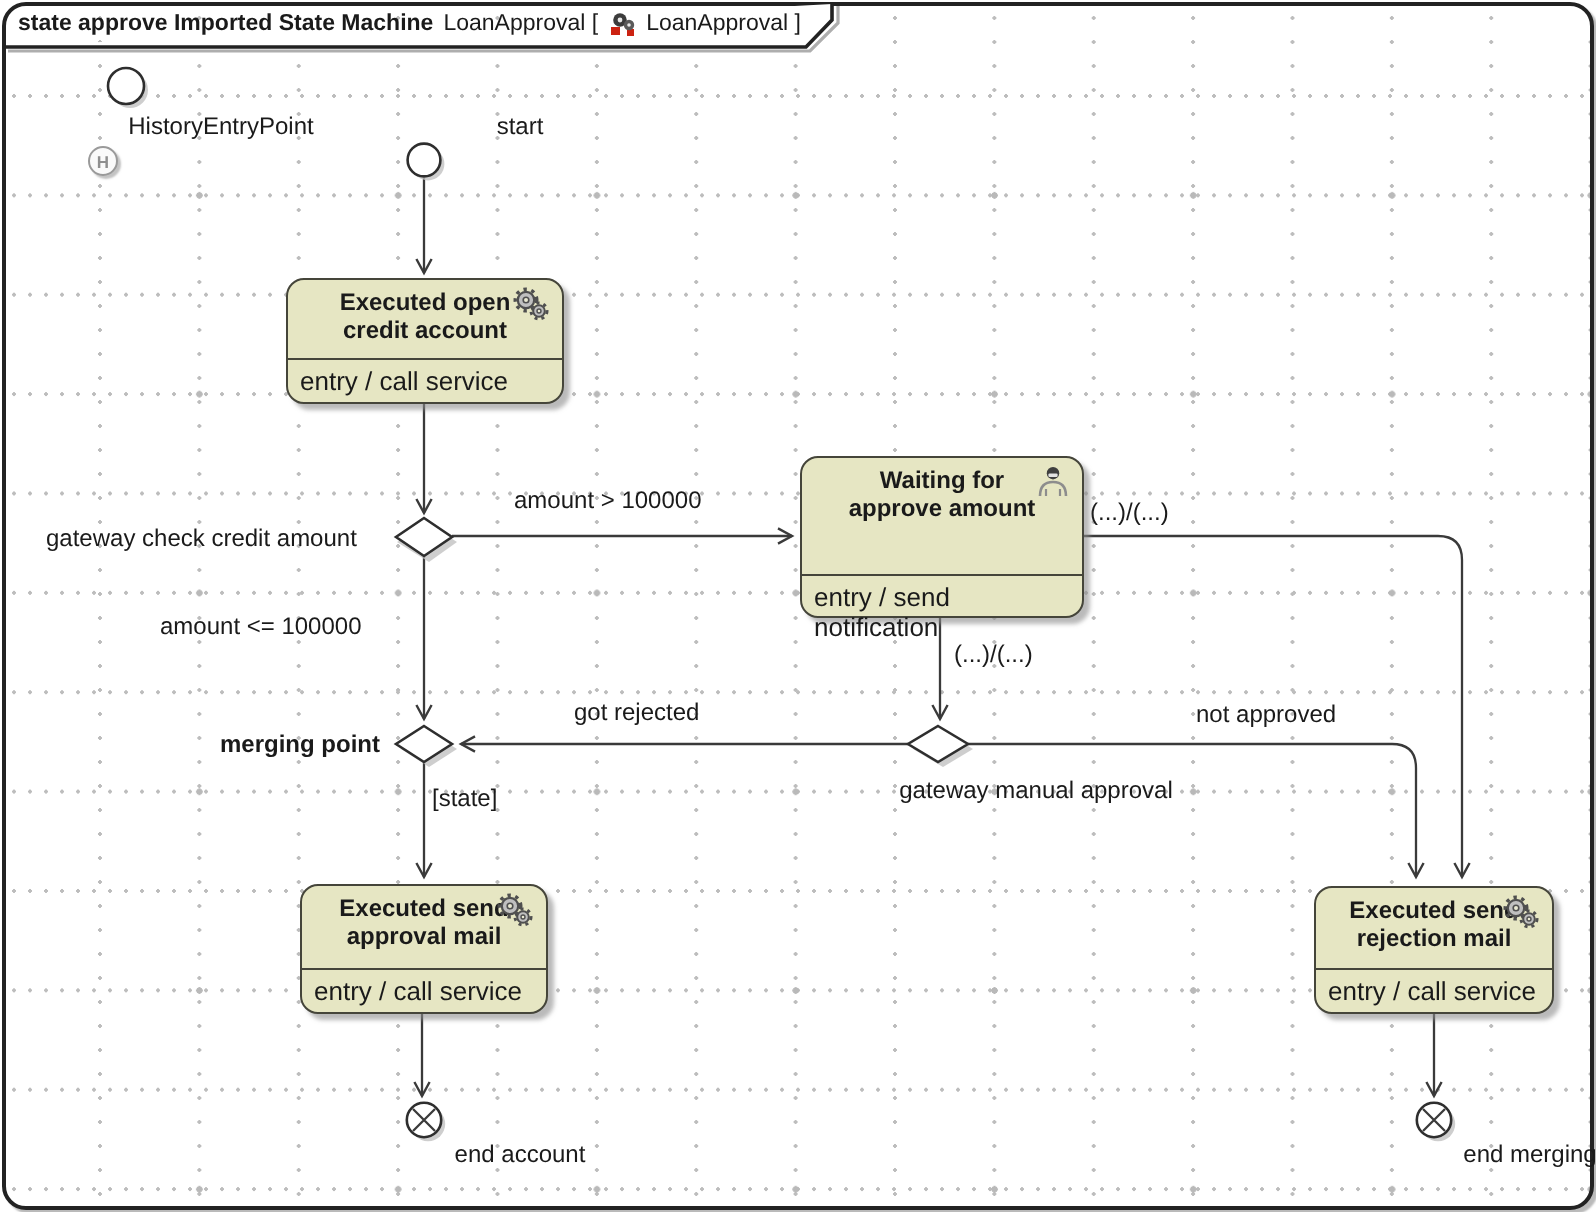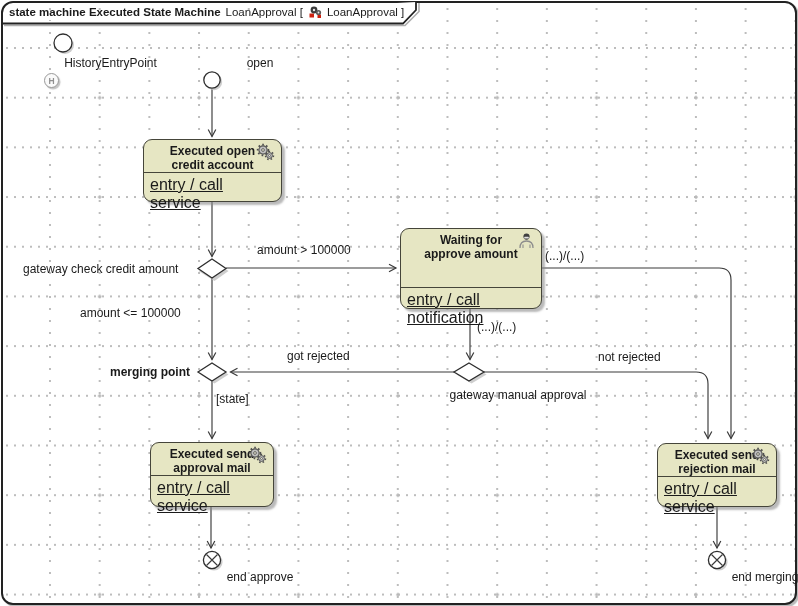--- a/index.html
+++ b/index.html
@@ -24,21 +24,21 @@
   .lbl{position:absolute;font-size:12px;line-height:14px;white-space:nowrap;z-index:4;}
   .ctr{text-align:center;margin-left:48px;}
   .rgt{text-align:right;}
   
   .state{position:absolute;background:#e6e6c3;border:1.5px solid #45453a;border-radius:9px;
          box-shadow:3px 3px 2px rgba(140,140,140,.6);display:flex;flex-direction:column;z-index:5;}
   .state-title{position:relative;flex:1 1 auto;display:flex;justify-content:center;
                font-weight:bold;font-size:12px;line-height:14px;text-align:center;padding-top:4px;}
   .state-title .ttext{max-width:100px;}
   .state-icon{position:absolute;top:3px;right:4px;}
-  .state-body{border-top:1.3px solid #45453a;font-size:16px;padding:3px 4px 3px 6px;text-decoration:underline;}
+  .state-body{border-top:1.3px solid #45453a;font-size:13px;padding:3px 4px 3px 6px;}
   
   #hBadge{position:absolute;left:44px;top:73px;width:13px;height:13px;border:1.6px solid #9a9a9a;
           border-radius:50%;background:#fafafa;color:#8f8f8f;font-size:8.5px;font-weight:bold;
           display:flex;align-items:center;justify-content:center;
           box-shadow:1.5px 1.5px 1px rgba(170,170,170,.7);z-index:4;}
   svg.layer{position:absolute;left:0;top:0;z-index:3;}
   svg .ln{fill:none;stroke:#3a3a3a;stroke-width:1.15;}
   svg .nodeFill{fill:#fff;stroke:#2e2e2e;stroke-width:1.3;}
   svg .shadow{fill:#c2c2c2;stroke:none;opacity:.8;}
 </style>
@@ -91,48 +91,48 @@
       <path class="ln" d="M206.5,554.5 L217.5,565.5 M217.5,554.5 L206.5,565.5" stroke-width="1.4"></path>
     </g>
     <g>
       <circle class="shadow" cx="719" cy="562" r="8.6"></circle>
       <circle class="nodeFill" cx="717" cy="560" r="8.6"></circle>
       <path class="ln" d="M711.5,554.5 L722.5,565.5 M722.5,554.5 L711.5,565.5" stroke-width="1.4"></path>
     </g>
   </svg>
 
   <div id="tabText">
-    <span class="b">state machine Executed State Machine</span>
+    <span class="b">state approve Imported State Machine</span>
     <span>LoanApproval [</span>
     <svg width="14" height="14" viewBox="0 0 14 14">
       <rect x="1.5" y="8.5" width="4.5" height="4" fill="#cc2211"></rect>
       <rect x="9.5" y="9.5" width="3.5" height="3.5" fill="#cc2211"></rect>
       <circle cx="6" cy="5" r="3.4" fill="#3c3c3c"></circle>
       <circle cx="6" cy="5" r="1.2" fill="#e8e8e8"></circle>
       <circle cx="10.5" cy="7.5" r="2.6" fill="#5a5a5a"></circle>
       <circle cx="10.5" cy="7.5" r="0.9" fill="#e8e8e8"></circle>
     </svg>
     <span>LoanApproval ]</span>
   </div>
 
   <div class="lbl ctr" style="left:10px;top:56px;width:105px;">HistoryEntryPoint</div>
   <div id="hBadge">H</div>
-  <div class="lbl ctr" style="left:194px;top:56px;width:36px;">open</div>
+  <div class="lbl ctr" style="left:194px;top:56px;width:36px;">start</div>
   <div class="lbl" style="left:23px;top:262px;">gateway check credit amount</div>
   <div class="lbl ctr" style="left:385px;top:388px;width:170px;">gateway manual approval</div>
   <div class="lbl rgt" style="left:105px;top:365px;width:85px;font-weight:bold;">merging point</div>
-  <div class="lbl ctr" style="left:162px;top:570px;width:100px;">end approve</div>
+  <div class="lbl ctr" style="left:162px;top:570px;width:100px;">end account</div>
   <div class="lbl ctr" style="left:667px;top:570px;width:100px;">end merging</div>
 
   <div class="lbl" style="left:257px;top:243px;">amount &gt; 100000</div>
   <div class="lbl" style="left:80px;top:306px;">amount &lt;= 100000</div>
   <div class="lbl" style="left:545px;top:249px;">(...)/(...)</div>
   <div class="lbl" style="left:477px;top:320px;">(...)/(...)</div>
   <div class="lbl" style="left:287px;top:349px;">got rejected</div>
-  <div class="lbl" style="left:598px;top:350px;">not rejected</div>
+  <div class="lbl" style="left:598px;top:350px;">not approved</div>
   <div class="lbl" style="left:216px;top:392px;">[state]</div>
 
   <div class="state" style="left:143px;top:139px;width:137px;height:61px;">
     <div class="state-title">
       <span class="ttext">Executed open credit account</span>
       <svg class="state-icon" width="23" height="19" viewBox="0 0 23 19">
         <circle cx="9" cy="7" r="5.4" fill="none" stroke="#4f4f4f" stroke-width="1.7" stroke-dasharray="1.7 2.3"></circle>
         <circle cx="9" cy="7" r="4.1" fill="#bfbfbf" stroke="#4f4f4f" stroke-width="1.1"></circle>
         <circle cx="9" cy="7" r="1.4" fill="#e9e9d2" stroke="#4f4f4f" stroke-width="0.8"></circle>
         <circle cx="15.5" cy="12.5" r="4" fill="none" stroke="#4f4f4f" stroke-width="1.5" stroke-dasharray="1.5 2"></circle>
@@ -147,21 +147,21 @@
     <div class="state-title">
       <span class="ttext" style="max-width:104px;">Waiting for approve amount</span>
       <svg class="state-icon" width="21" height="19" viewBox="0 0 21 19">
         <path d="M4,16 C4,10.5 7,9 10.5,9 C14,9 17,10.5 17,16" fill="none" stroke="#8d8d8d" stroke-width="1.3"></path>
         <line x1="7" y1="12.5" x2="7" y2="16" stroke="#8d8d8d" stroke-width="1.1"></line>
         <line x1="14" y1="12.5" x2="14" y2="16" stroke="#8d8d8d" stroke-width="1.1"></line>
         <circle cx="10.5" cy="4.6" r="3.1" fill="#3f3f3f"></circle>
         <rect x="8.2" y="4.7" width="4.6" height="1.8" rx="0.6" fill="#e2e2e2"></rect>
       </svg>
     </div>
-    <div class="state-body">entry / call notification</div>
+    <div class="state-body">entry / send notification</div>
   </div>
 
   <div class="state" style="left:150px;top:442px;width:122px;height:63px;">
     <div class="state-title">
       <span class="ttext" style="max-width:96px;">Executed send approval mail</span>
       <svg class="state-icon" width="23" height="19" viewBox="0 0 23 19">
         <circle cx="9" cy="7" r="5.4" fill="none" stroke="#4f4f4f" stroke-width="1.7" stroke-dasharray="1.7 2.3"></circle>
         <circle cx="9" cy="7" r="4.1" fill="#bfbfbf" stroke="#4f4f4f" stroke-width="1.1"></circle>
         <circle cx="9" cy="7" r="1.4" fill="#e9e9d2" stroke="#4f4f4f" stroke-width="0.8"></circle>
         <circle cx="15.5" cy="12.5" r="4" fill="none" stroke="#4f4f4f" stroke-width="1.5" stroke-dasharray="1.5 2"></circle>

